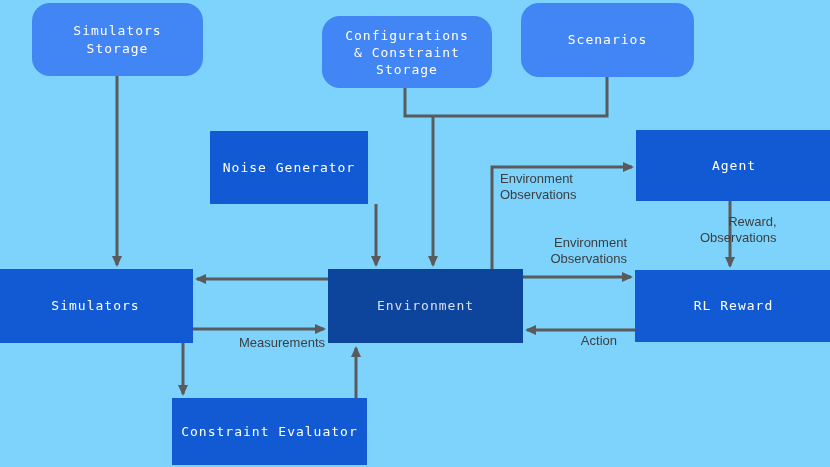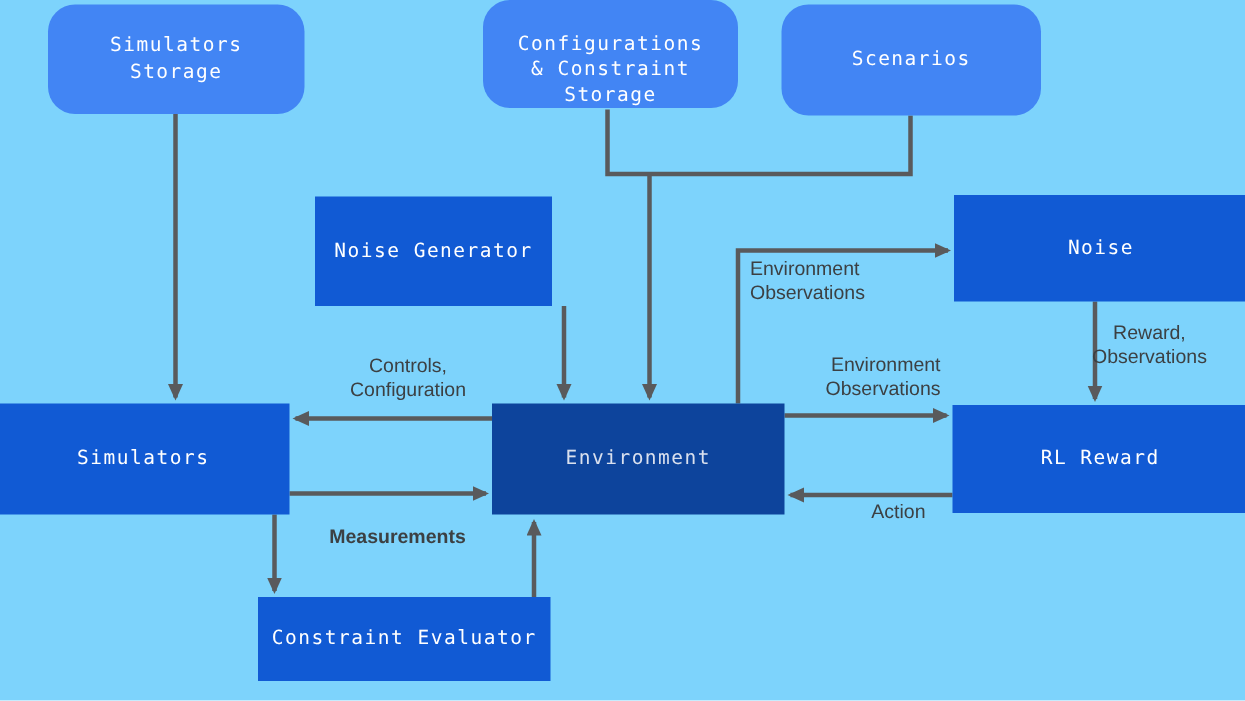--- a/index.html
+++ b/index.html
@@ -55,51 +55,49 @@
     <line class="wire" x1="328" y1="279" x2="197" y2="279" marker-end="url(#arrow)"></line>
     <line class="wire" x1="193" y1="329" x2="324" y2="329" marker-end="url(#arrow)"></line>
     <line class="wire" x1="183" y1="343" x2="183" y2="394" marker-end="url(#arrow)"></line>
     <line class="wire" x1="356" y1="398" x2="356" y2="348" marker-end="url(#arrow)"></line>
   </svg>
 
   <div class="node storage" style="left:32px;  top:3px;  width:171px; height:73px;">
     <span>Simulators
 Storage</span>
   </div>
-  <div class="node storage" style="left:322px; top:0;  width:170px; height:72px; line-height:17px;align-items:flex-end;">
+  <div class="node storage" style="left:322px; top:16px;  width:170px; height:72px; line-height:17px;">
     <span>Configurations
 &amp; Constraint
 Storage</span>
   </div>
   <div class="node storage" style="left:521px; top:3px;  width:173px; height:74px;">
     <span>Scenarios</span>
   </div>
   <div class="node module" style="left:210px; top:131px; width:158px; height:73px;">
     <span>Noise Generator</span>
   </div>
   <div class="node module" style="left:636px; top:130px; width:196px; height:71px;">
-    <span>Noise</span>
+    <span>Agent</span>
   </div>
   <div class="node module" style="left:-2px;  top:269px; width:195px; height:74px;">
     <span>Simulators</span>
   </div>
   <div class="node env" style="left:328px; top:269px; width:195px; height:74px;">
     <span>Environment</span>
   </div>
   <div class="node module" style="left:635px; top:270px; width:197px; height:72px;">
     <span>RL Reward</span>
   </div>
-  <div class="node module" style="left:172px; top:398px; width:195px; height:56px;">
+  <div class="node module" style="left:172px; top:398px; width:195px; height:67px;">
     <span>Constraint Evaluator</span>
   </div>
 
-  <div class="edge-label" style="left:197px; top:236px; width:150px; text-align:center;">Controls,
-Configuration</div>
-  <div class="edge-label" style="left:205px; top:350px; width:120px; text-align:center;font-weight:bold;">Measurements</div>
+  <div class="edge-label" style="left:205px; top:335px; width:120px; text-align:right;">Measurements</div>
   <div class="edge-label" style="left:500px; top:171px; text-align:left;">Environment
 Observations</div>
   <div class="edge-label" style="left:507px; top:235px; width:120px; text-align:right;">Environment
 Observations</div>
-  <div class="edge-label" style="left:728px; top:214px; text-align:center;">Reward,
+  <div class="edge-label" style="left:700px; top:214px; text-align:right;">Reward,
 Observations</div>
   <div class="edge-label" style="left:537px; top:333px; width:80px; text-align:right;">Action</div>
 
 </div>
 
 </body></html>

